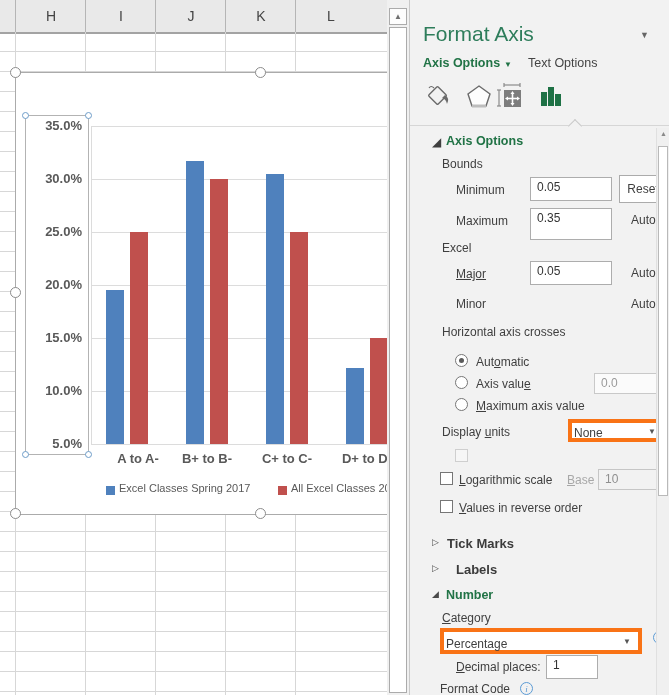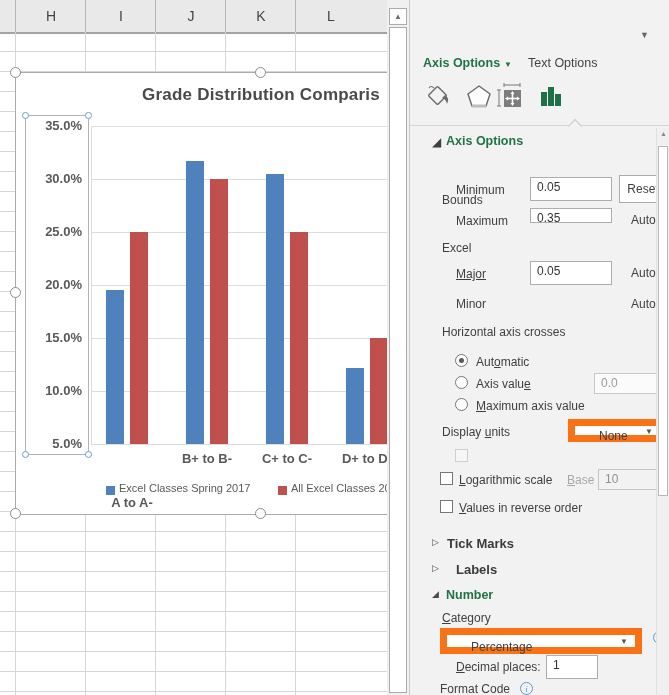--- a/index.html
+++ b/index.html
@@ -42,21 +42,21 @@
   #divider{left:0;top:125px;width:260px;height:1px;background:#d6d6d6;}
   #caret{left:160px;top:121px;width:9px;height:9px;background:#f2f2f2;border-top:1px solid #c9c9c9;border-left:1px solid #c9c9c9;transform:rotate(45deg);z-index:3;}
   .sec-arrow{font-size:9px;color:#4a4a4a;}
   .sec-green{color:#217346;font-weight:bold;font-size:12.5px;}
   .sec-dark{color:#3b3b3b;font-weight:bold;font-size:13px;}
   .lbl{color:#3f3f3f;}
   .lbl-dis{color:#b3b3b3;}
   .in{background:#fff;border:1px solid #adadad;box-sizing:border-box;font-size:12px;color:#333;padding:2px 6px;font-family:"Liberation Sans",sans-serif;}
   .in-dis{background:#fbfbfb;border:1px solid #c9c9c9;color:#9a9a9a;}
   .btn{background:#fff;border:1px solid #ababab;box-sizing:border-box;text-align:center;font-size:12px;color:#3f3f3f;}
-  .dd{background:#fff;border:7px solid #f97316;box-sizing:border-box;font-size:12px;color:#3f3f3f;padding:3px 24px;}
+  .dd{background:#fff;border:4px solid #f97316;box-sizing:border-box;font-size:12px;color:#3f3f3f;padding:3px 2px;}
   .dd-arrow{position:absolute;right:7px;top:50%;transform:translateY(-50%);font-size:8px;color:#555;}
   .radio{width:13px;height:13px;border-radius:50%;border:1px solid #767676;background:#fff;box-sizing:border-box;}
   .radio-dot{position:absolute;left:3px;top:3px;width:5px;height:5px;border-radius:50%;background:#5a5a5a;}
   .cb{width:13px;height:13px;border:1px solid #767676;background:#fff;box-sizing:border-box;}
   .cb-dis{border:1px solid #cfcfcf;background:#f6f6f6;}
   .info{width:13px;height:13px;border-radius:50%;border:1px solid #5b9bd5;color:#5b9bd5;font-size:9px;font-style:italic;font-family:"Liberation Serif",serif;text-align:center;line-height:12px;box-sizing:border-box;}
   u{text-decoration:underline;}
   #panel-scroll{left:246px;top:128px;width:14px;height:567px;background:#f0f0f0;border-left:1px solid #e0e0e0;box-sizing:border-box;}
   #panel-scroll-up{position:absolute;left:0;top:2px;width:13px;text-align:center;font-size:7px;color:#8a8a8a;}
   #panel-scroll-thumb{position:absolute;left:1px;top:18px;width:10px;height:350px;background:#fff;border:1px solid #b9b9b9;box-sizing:border-box;}
@@ -70,21 +70,20 @@
     <div id="colheader">
         <div class="colcell" style="left: 16px;">H</div>
         <div class="colcell" style="left: 86px;">I</div>
         <div class="colcell" style="left: 156px;">J</div>
         <div class="colcell" style="left: 226px;">K</div>
         <div class="colcell" style="left: 296px;">L</div>
       </div>
     <div id="grid"></div>
 
     <div id="chart-box">
-      <div class="chart-title">Grade Distribution Comparis</div>
       <div class="vaxis"></div>
       <div id="plot"></div>
       <div id="axis-sel">
         <div class="mini-handle" style="left:-4px;top:-4px;"></div>
         <div class="mini-handle" style="right:-4px;top:-4px;"></div>
         <div class="mini-handle" style="left:-4px;bottom:-4px;"></div>
         <div class="mini-handle" style="right:-4px;bottom:-4px;"></div>
       </div>
       <div class="handle" style="left:-6px;top:-6px;"></div>
       <div class="handle" style="left:239px;top:-6px;"></div>
@@ -106,37 +105,38 @@
         <div class="gridline" style="top: 371px;"></div>
         <div class="ytick" style="top: 363px;">5.0%</div>
         <div class="bar" style="left: 90px; top: 217.3px; height: 153.7px; background: rgb(79, 129, 189);"></div>
         <div class="bar" style="left: 170px; top: 87.98px; height: 283.02px; background: rgb(79, 129, 189);"></div>
         <div class="bar" style="left: 250px; top: 100.7px; height: 270.3px; background: rgb(79, 129, 189);"></div>
         <div class="bar" style="left: 330px; top: 294.68px; height: 76.32px; background: rgb(79, 129, 189);"></div>
         <div class="bar" style="left: 114px; top: 159px; height: 212px; background: rgb(192, 80, 77);"></div>
         <div class="bar" style="left: 194px; top: 106px; height: 265px; background: rgb(192, 80, 77);"></div>
         <div class="bar" style="left: 274px; top: 159px; height: 212px; background: rgb(192, 80, 77);"></div>
         <div class="bar" style="left: 354px; top: 265px; height: 106px; background: rgb(192, 80, 77);"></div>
-        <div class="catlbl" style="left: 76px; margin-top: 44px;">A to A-</div>
+        <div class="catlbl" style="left: 82px;">A to A-</div>
         <div class="catlbl" style="left: 151px;">B+ to B-</div>
         <div class="catlbl" style="left: 231px;">C+ to C-</div>
         <div class="catlbl" style="left: 311px;">D+ to D-</div>
         <div class="leg-swatch" style="left: 90px; background: rgb(79, 129, 189);"></div>
         <div class="leg-text" style="left: 103px;">Excel Classes Spring 2017</div>
         <div class="leg-swatch" style="left: 262px; background: rgb(192, 80, 77);"></div>
         <div class="leg-text" style="left: 275px;">All Excel Classes 20</div>
       </div>
   </div>
 
   <div id="sheet-scroll">
     <div id="sheet-scroll-up">▲</div>
     <div id="sheet-scroll-thumb"></div>
   </div>
 
   <div id="panel">
+    <div class="abs" id="panel-title">Format Axis</div>
     <div class="abs" id="pane-arrow">▼</div>
 
     <div class="abs tab tab-active" style="left:13px;"><span>Axis Options</span><span class="tab-arrow">▼</span></div>
     <div class="abs tab" style="left:118px;color:#444;">Text Options</div>
 
     <div class="abs icon-btn" style="left:16px;">
       <svg width="28" height="30" viewBox="0 0 28 30">
           <g fill="none" stroke="#6b6b6b" stroke-width="1.4">
             <rect x="5" y="7" width="13" height="13" rx="1" transform="rotate(-45 11.5 13.5)"></rect>
             <path d="M8 6 q-3 -3 -5 0" stroke-width="1.2"></path>
@@ -181,28 +181,28 @@
             <rect x="17" y="12" width="6" height="12"></rect>
           </g>
         </svg>
     </div>
     <div class="abs" id="divider"></div>
     <div class="abs" id="caret"></div>
 
     <div class="abs" style="left:22px;top:135px;">◢</div>
     <div class="abs sec-green" style="left:36px;top:134px;">Axis Options</div>
 
-    <div class="abs lbl" style="left:32px;top:157px;margin-top:36px;">Bounds</div>
+    <div class="abs lbl" style="left:32px;top:157px;">Bounds</div>
 
     <div class="abs lbl" style="left:46px;top:183px;">Minimum</div>
     <div class="abs in" style="left:120px;top:177px;width:82px;height:24px;">0.05</div>
     <div class="abs btn" style="left:209px;top:175px;width:48px;height:28px;line-height:26px;">Reset</div>
 
     <div class="abs lbl" style="left:46px;top:214px;">Maximum</div>
-    <div class="abs in" style="left:120px;top:208px;width:82px;height:15px;">0.35</div>
+    <div class="abs in" style="left:120px;top:208px;width:82px;height:32px;">0.35</div>
     <div class="abs lbl" style="left:221px;top:213px;">Auto</div>
 
     <div class="abs lbl" style="left:32px;top:241px;">Excel</div>
 
     <div class="abs lbl" style="left:46px;top:267px;text-decoration:underline;">Major</div>
     <div class="abs in" style="left:120px;top:261px;width:82px;height:24px;">0.05</div>
     <div class="abs lbl" style="left:221px;top:266px;">Auto</div>
 
     <div class="abs lbl" style="left:46px;top:297px;">Minor</div>
     <div class="abs lbl" style="left:221px;top:297px;">Auto</div>

